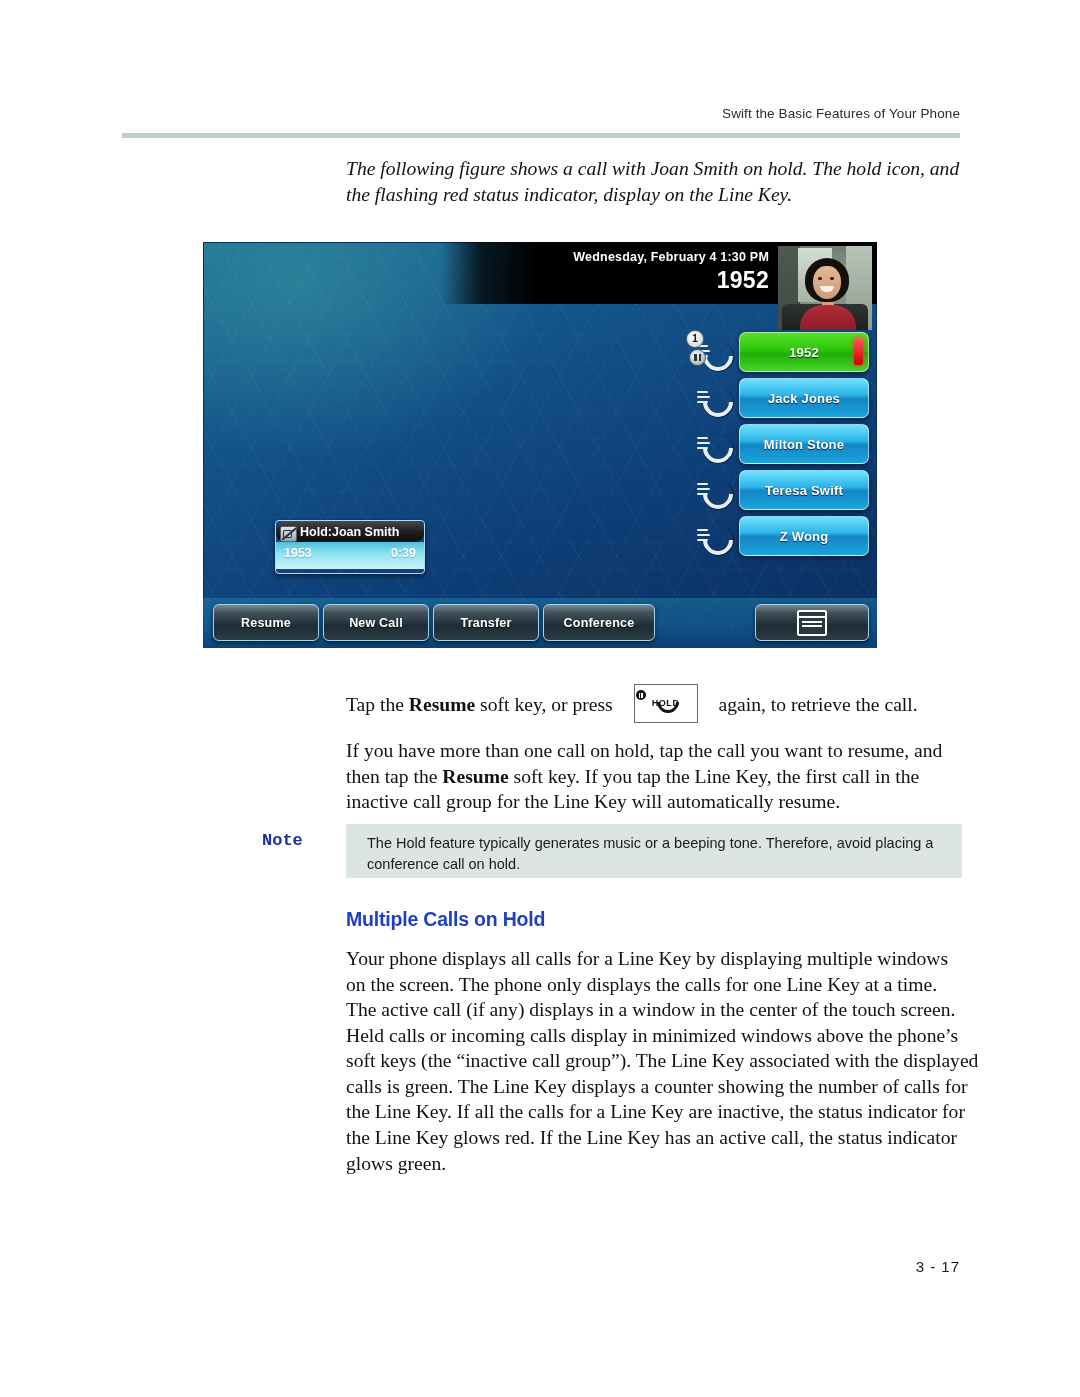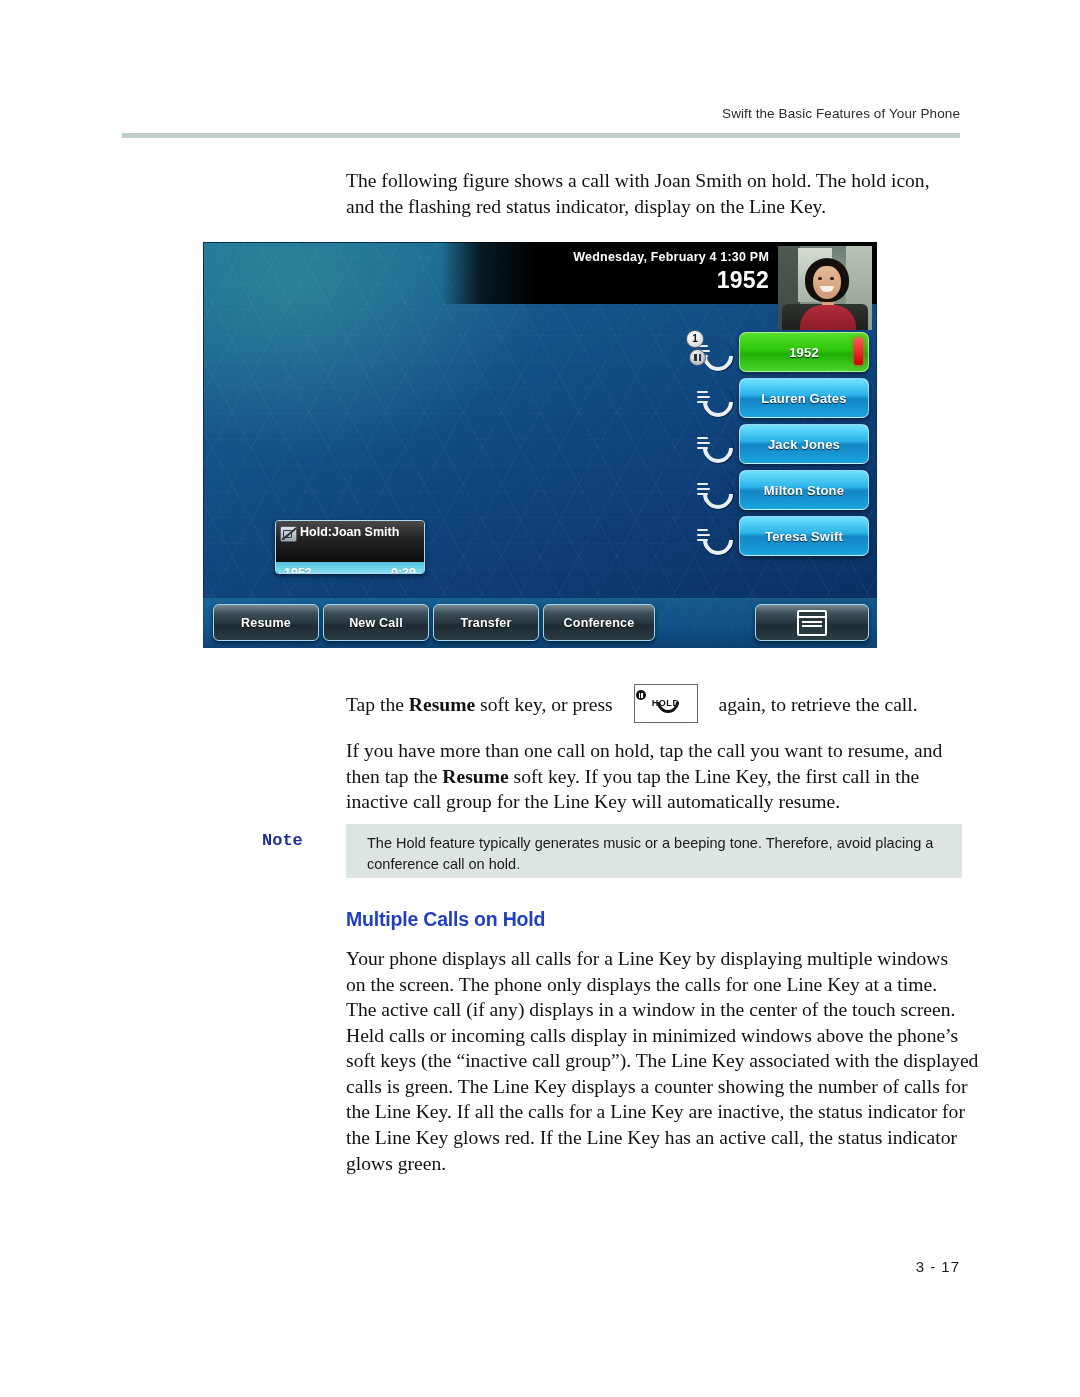--- a/index.html
+++ b/index.html
@@ -259,23 +259,24 @@
     bottom: 74px;
     width: 148px;
     height: 52px;
     border-radius: 4px;
     border: 1px solid rgba(190,235,255,0.9);
     box-shadow: 0 2px 5px rgba(0,0,0,0.55);
     overflow: hidden;
     z-index: 3;
   }
   .cw-title {
-    height: 41px;
+    height: 21px;
     background: linear-gradient(180deg, #4a4a4a 0%, #222 45%, #0b0b0b 100%);
     position: relative;
+    border-radius: 9px;
   }
   .cw-title-text {
     position: absolute;
     left: 24px; top: 4px; right: 4px;
     font-family: "Liberation Sans", sans-serif;
     font-size: 12.5px;
     font-weight: bold;
     color: #ffffff;
     white-space: nowrap;
   }
@@ -490,21 +491,21 @@
   }
 </style>
 </head>
 <body>
 
 <div class="page-header">
   <span class="header-text">Swift the Basic Features of Your Phone</span>
 </div>
 <div class="header-rule"></div>
 
-<div class="content" style="top:168px;">
+<div class="content" style="top:156px;font-style:italic;">
   <p class="body">The following figure shows a call with Joan Smith on hold. The hold icon, and the flashing red status indicator, display on the Line Key.</p>
 </div>
 
 <div class="figure">
 
   <div class="statusbar">
     <span class="status-datetime">Wednesday, February 4  1:30 PM</span>
     <span class="status-ext">1952</span>
   </div>
 
@@ -532,68 +533,68 @@
           <div class="hs-l3"></div>
       </div>
       <div class="counter-badge">1</div>
       <div class="hold-badge"></div>
       <div class="linekey active">
         <span class="linekey-label">1952</span>
         <div class="status-indicator"></div>
       </div>
     </div>
 
+
     <div class="linekey-row">
       <div class="handset">
         <div class="hs-body"></div>
         <div class="hs-l1"></div>
           <div class="hs-l2"></div>
           <div class="hs-l3"></div>
       </div>
       <div class="linekey">
-        <span class="linekey-label">Lauren Gates</span>
+        <span class="linekey-label">Jack Jones</span>
       </div>
     </div>
 
     <div class="linekey-row">
       <div class="handset">
         <div class="hs-body"></div>
         <div class="hs-l1"></div>
           <div class="hs-l2"></div>
           <div class="hs-l3"></div>
       </div>
       <div class="linekey">
-        <span class="linekey-label">Jack Jones</span>
+        <span class="linekey-label">Milton Stone</span>
       </div>
     </div>
 
     <div class="linekey-row">
       <div class="handset">
         <div class="hs-body"></div>
         <div class="hs-l1"></div>
           <div class="hs-l2"></div>
           <div class="hs-l3"></div>
       </div>
       <div class="linekey">
-        <span class="linekey-label">Milton Stone</span>
+        <span class="linekey-label">Teresa Swift</span>
       </div>
     </div>
 
     <div class="linekey-row">
       <div class="handset">
         <div class="hs-body"></div>
         <div class="hs-l1"></div>
           <div class="hs-l2"></div>
           <div class="hs-l3"></div>
       </div>
       <div class="linekey">
-        <span class="linekey-label">Teresa Swift</span>
-      </div>
-    </div>
-
+        <span class="linekey-label">Z Wong</span>
+      </div>
+    </div>
 
   </div>
 
   <div class="call-window">
     <div class="cw-title">
       <span class="cw-icon"></span>
       <span class="cw-title-text">Hold:Joan Smith</span>
     </div>
     <div class="cw-body">
       <span class="cw-num">1953</span>

